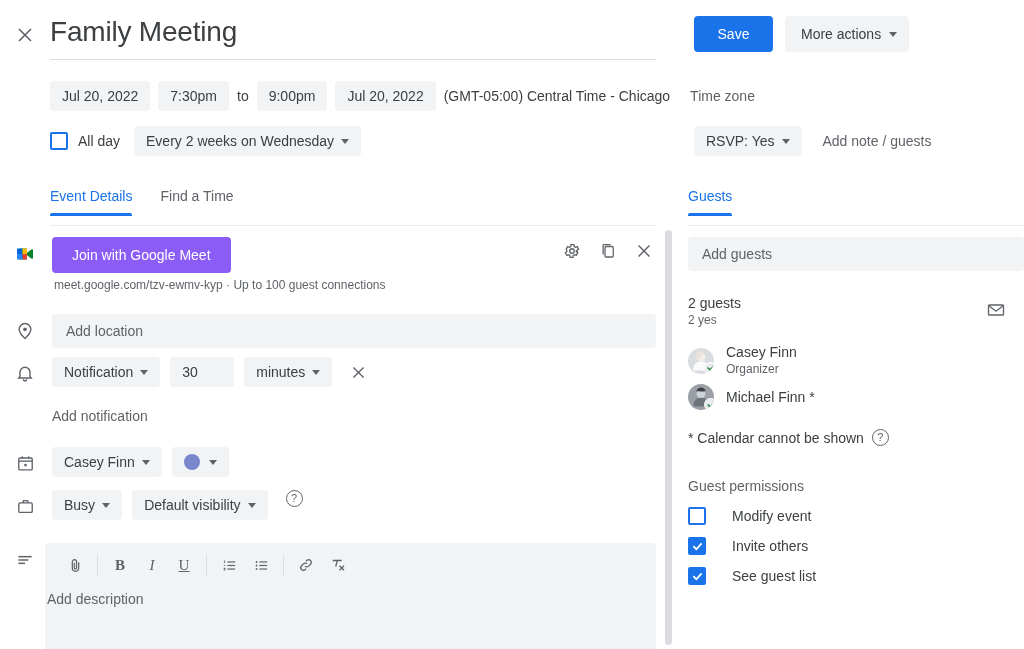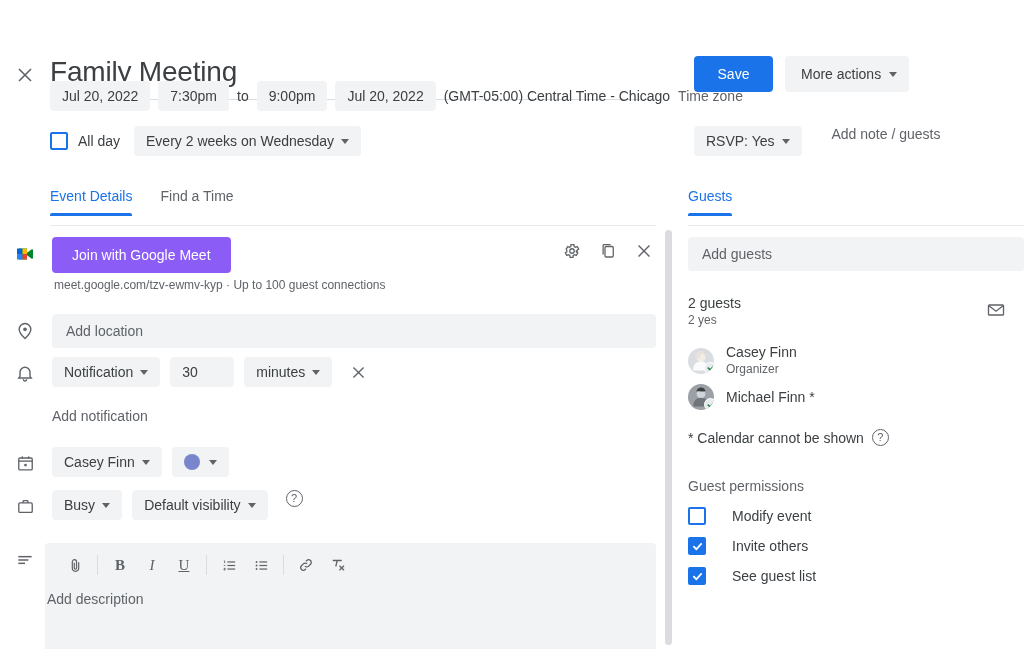--- a/index.html
+++ b/index.html
@@ -7,21 +7,21 @@
     margin: 0; padding: 0;
     width: 1024px; height: 649px;
     background: #ffffff;
     font-family: "Liberation Sans", sans-serif;
     color: #3c4043;
     overflow: hidden;
   }
   .page { position: relative; width: 1024px; height: 649px; }
 
   
-  .header { position: absolute; left: 0; top: 0; width: 1024px; height: 68px; margin-top: 40px; }
+  .header { position: absolute; left: 0; top: 0; width: 1024px; height: 68px; }
   .close-btn {
     position: absolute; left: 10px; top: 20px;
     width: 30px; height: 30px;
     display: flex; align-items: center; justify-content: center;
     cursor: pointer; color: #5f6368;
   }
   .title-wrap {
     position: absolute; left: 50px; top: 12px; width: 606px; height: 48px;
     border-bottom: 1px solid #dadce0;
   }
@@ -61,39 +61,39 @@
   .caret {
     display: inline-block; width: 0; height: 0;
     border-left: 4px solid transparent; border-right: 4px solid transparent;
     border-top: 5px solid #5f6368;
   }
 
   .datetime-row {
     position: absolute; left: 50px; top: 81px;
     display: flex; align-items: center; gap: 8px;
   }
-  .tz-label { margin-left: 0; font-size: 14px; color: #5f6368; }
+  .tz-label { margin-left: 12px; font-size: 14px; color: #5f6368; }
 
   .allday-row {
     position: absolute; left: 50px; top: 126px;
     display: flex; align-items: center; gap: 10px;
   }
   .cb {
     width: 18px; height: 18px; border-radius: 2px;
     display: inline-flex; align-items: center; justify-content: center;
     cursor: pointer; flex: none;
   }
   .cb.off { border: 2px solid #1a73e8; background: #fff; }
   .cb.on  { background: #1a73e8; border: 2px solid #1a73e8; }
   .cb.grey-off { border: 2px solid #1a73e8; background: #fff; }
   .cb .tick { width: 11px; height: 11px; }
 
   .rsvp-row {
     position: absolute; left: 694px; top: 126px;
-    display: flex; align-items: flex-start; gap: 30px;
+    display: flex; align-items: center; gap: 21px;
   }
   .add-note { font-size: 14px; color: #5f6368; cursor: pointer; }
 
   
   .tabs-left {
     position: absolute; left: 50px; top: 188px; width: 606px; height: 38px;
     border-bottom: 1px solid #e8eaed;
     display: flex; align-items: flex-start; gap: 28px;
   }
   .tabs-right {

